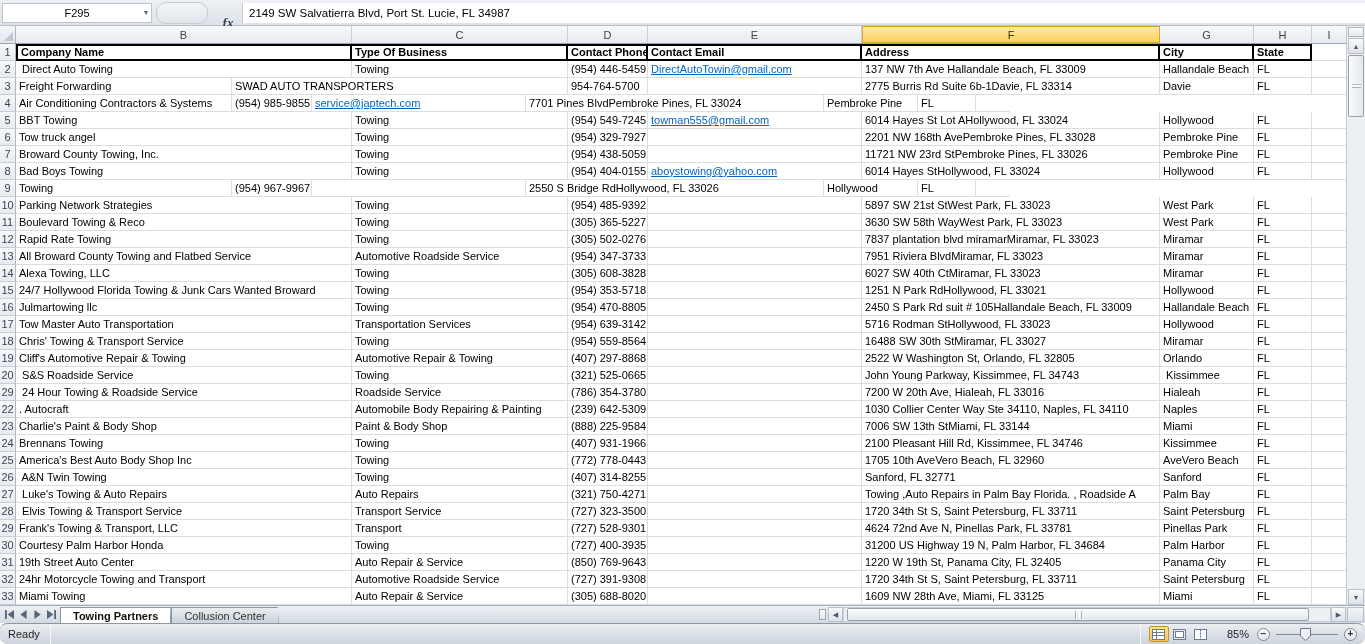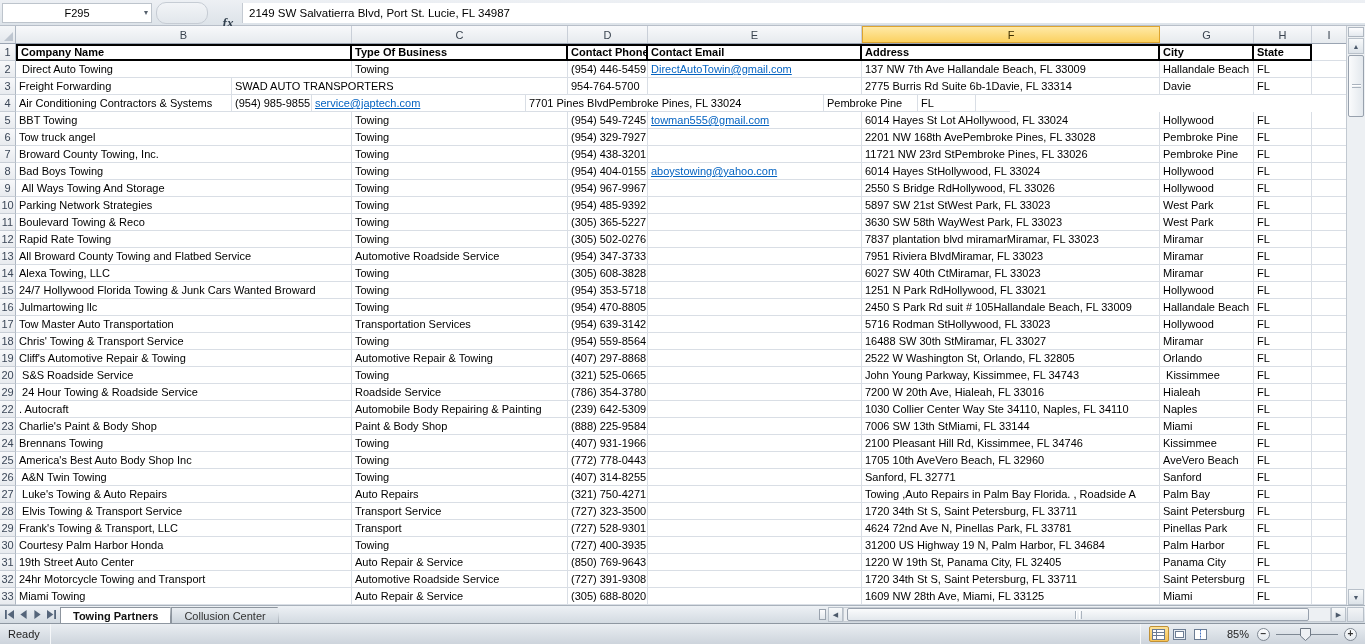--- a/index.html
+++ b/index.html
@@ -91,21 +91,21 @@
     background:linear-gradient(#FAFBFC,#E3E8ED); border:1px solid #98A1AD; border-radius:2px;
     display:flex; align-items:center; justify-content:center; }
   .h-grip { height:8px; width:7px; border-left:1px solid #AAB3BE; border-right:1px solid #AAB3BE;
     background:linear-gradient(90deg,#fff 1px, transparent 1px); background-size:3px 100%; }
   .h-right { width:15px; display:flex; align-items:center; justify-content:center; font-size:7px; color:#4c5a6b;
     background:linear-gradient(#F7F9FA,#DDE3E9); border:1px solid #B8C0C9; margin:1px 0; }
   .corner-box { width:17px; margin:1px 1px; background:linear-gradient(#F2F4F6,#DFE4EA); border:1px solid #B8C0C9; }
 
   
   .status-bar { height:21px; flex:0 0 21px; background:linear-gradient(#EAEEF2,#CDD4DC);
-    border-top:1px solid #8E97A1; display:flex; align-items:center; }
+    border-top:1px solid #8E97A1; display:flex; align-items:center;border-radius:7px; }
   .sb-mode { margin:0 10px 0 8px; color:#1e1e1e; }
   .sb-sep { width:1px; height:100%; background:#BCC3CB; border-right:1px solid #F5F7F9; }
   .sb-fill { flex:1; }
   .view-group { display:flex; align-items:center; gap:1px; margin:0 8px; }
   .view-btn { width:20px; height:16px; display:flex; align-items:center; justify-content:center; border-radius:2px; }
   .view-btn.sel { background:linear-gradient(#FDE297,#F8C353); border:1px solid #C09137; }
   .sb-zoom-label { margin:0 8px; color:#1e1e1e; }
   .zoom-circle { width:13px; height:13px; border-radius:50%; border:1px solid #7F8893;
     background:linear-gradient(#FBFCFD,#E4E9EE); display:flex; align-items:center; justify-content:center;
     font-size:10px; font-weight:bold; color:#333; line-height:10px; }
@@ -226,41 +226,40 @@
     <div class="c w-e lnk"></div>
     <div class="c w-f">2201 NW 168th AvePembroke Pines, FL 33028</div>
     <div class="c w-g">Pembroke Pine</div>
     <div class="c w-h">FL</div>
     <div class="c w-i"></div>
   </div>
           <div class="row">
     <div class="c rn">7</div>
     <div class="c w-b">Broward County Towing, Inc.</div>
     <div class="c w-c">Towing</div>
-    <div class="c w-d">(954) 438-3201</div>
+    <div class="c w-d">(954) 438-5059</div>
     <div class="c w-e lnk"></div>
     <div class="c w-f">11721 NW 23rd StPembroke Pines, FL 33026</div>
     <div class="c w-g">Pembroke Pine</div>
     <div class="c w-h">FL</div>
     <div class="c w-i"></div>
   </div>
           <div class="row">
     <div class="c rn">8</div>
     <div class="c w-b">Bad Boys Towing</div>
     <div class="c w-c">Towing</div>
     <div class="c w-d">(954) 404-0155</div>
     <div class="c w-e lnk">aboystowing@yahoo.com</div>
     <div class="c w-f">6014 Hayes StHollywood, FL 33024</div>
     <div class="c w-g">Hollywood</div>
     <div class="c w-h">FL</div>
     <div class="c w-i"></div>
   </div>
           <div class="row">
     <div class="c rn">9</div>
-    <div class="c w-b"> All Ways Towing And Storage</div>
     <div class="c w-c">Towing</div>
     <div class="c w-d">(954) 967-9967</div>
     <div class="c w-e lnk"></div>
     <div class="c w-f">2550 S Bridge RdHollywood, FL 33026</div>
     <div class="c w-g">Hollywood</div>
     <div class="c w-h">FL</div>
     <div class="c w-i"></div>
   </div>
           <div class="row">
     <div class="c rn">10</div>

